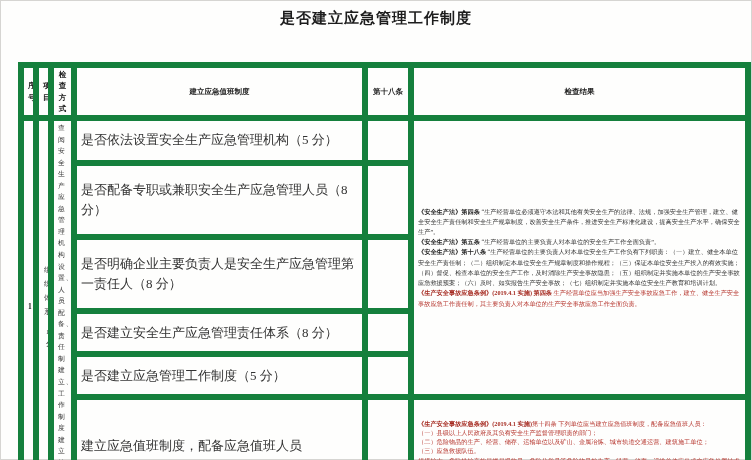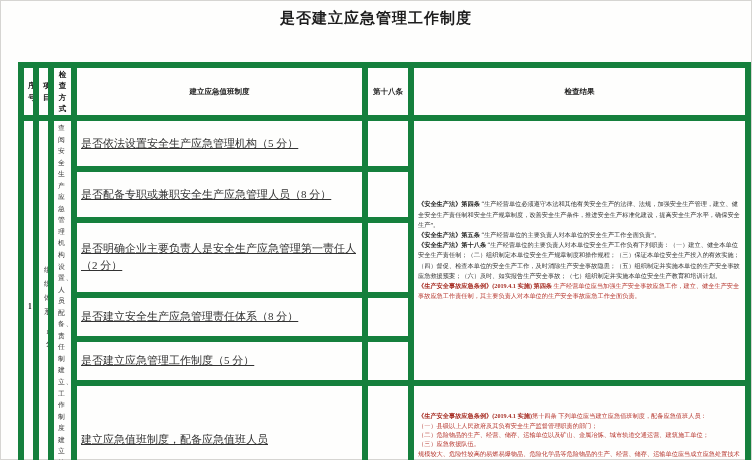--- a/index.html
+++ b/index.html
@@ -25,22 +25,22 @@
   th{font-family:"Liberation Sans","DejaVu Sans",sans-serif;font-weight:bold;
         font-size:7.5px;line-height:1.5;color:#222;text-align:center;padding:2px 1px;}
   td.no{font-size:7.5px;font-weight:bold;text-align:center;color:#222;padding:0 1px;}
   td.project{text-align:center;vertical-align:middle;padding:0 1px;}
   .vtext{width:9px;margin:0 auto;font-size:7px;line-height:2;word-break:break-all;
         color:#333;text-align:center;}
   .vscore{width:13px;margin:8px auto 0;font-size:7px;line-height:1.7;
         word-break:break-all;font-weight:normal;color:#222;text-align:center;}
   td.method{vertical-align:middle;font-size:6.8px;line-height:1.7;color:#333;
         letter-spacing:1px;padding:2px 3px;text-align:justify;}
-  td.content{font-size:11px;line-height:1.55;color:#333;vertical-align:middle;
-        padding:2px 6px;text-decoration:underline;}
+  td.content{font-size:13px;line-height:1.55;color:#333;vertical-align:middle;
+        padding:2px 6px;}
   td.result{padding:0;}
   td.basis{vertical-align:middle;font-size:6.2px;line-height:1.65;color:#333;
         padding:3px 5px;text-align:left;}
   td.basis.tight{line-height:1.5;}
   .sb{font-weight:bold;color:#1e1e1e;}
   .sr{color:#b5342c;}
   .sb.sr{color:#a52a20;}
 </style>
 </head>
 <body>
@@ -78,21 +78,21 @@
       <td class="method" rowspan="6">查阅安全生产应急管理机构设置、人员配备、责任制建立、工作制度建立等资料。</td>
       <td class="content">是否依法设置安全生产应急管理机构（5 分）</td>
       <td class="result"></td>
       <td class="basis" rowspan="5"><span class="sb ">《安全生产法》第四条 </span><span class="">“生产经营单位必须遵守本法和其他有关安全生产的法律、法规，加强安全生产管理，建立、健全安全生产责任制和安全生产规章制度，改善安全生产条件，推进安全生产标准化建设，提高安全生产水平，确保安全生产”。</span><br><span class="sb ">《安全生产法》第五条 </span><span class="">“生产经营单位的主要负责人对本单位的安全生产工作全面负责”。</span><br><span class="sb ">《安全生产法》第十八条 </span><span class="">“生产经营单位的主要负责人对本单位安全生产工作负有下列职责：（一）建立、健全本单位安全生产责任制；（二）组织制定本单位安全生产规章制度和操作规程；（三）保证本单位安全生产投入的有效实施；（四）督促、检查本单位的安全生产工作，及时消除生产安全事故隐患；（五）组织制定并实施本单位的生产安全事故应急救援预案；（六）及时、如实报告生产安全事故；（七）组织制定并实施本单位安全生产教育和培训计划。</span><br><span class="sb sr">《生产安全事故应急条例》(2019.4.1 实施) 第四条 </span><span class="sr">生产经营单位应当加强生产安全事故应急工作，建立、健全生产安全事故应急工作责任制，其主要负责人对本单位的生产安全事故应急工作全面负责。</span></td>
     </tr>
     <tr style="height:29px">
       <td class="content">是否配备专职或兼职安全生产应急管理人员（8 分）</td>
       <td class="result"></td>
     </tr>
     <tr style="height:29px">
-      <td class="content">是否明确企业主要负责人是安全生产应急管理第一责任人（2 分）</td>
+      <td class="content">是否明确企业主要负责人是安全生产应急管理第一责任人（8 分）</td>
       <td class="result"></td>
     </tr>
     <tr style="height:22px">
       <td class="content">是否建立安全生产应急管理责任体系（8 分）</td>
       <td class="result"></td>
     </tr>
     <tr style="height:21px">
       <td class="content">是否建立应急管理工作制度（5 分）</td>
       <td class="result"></td>
     </tr>

